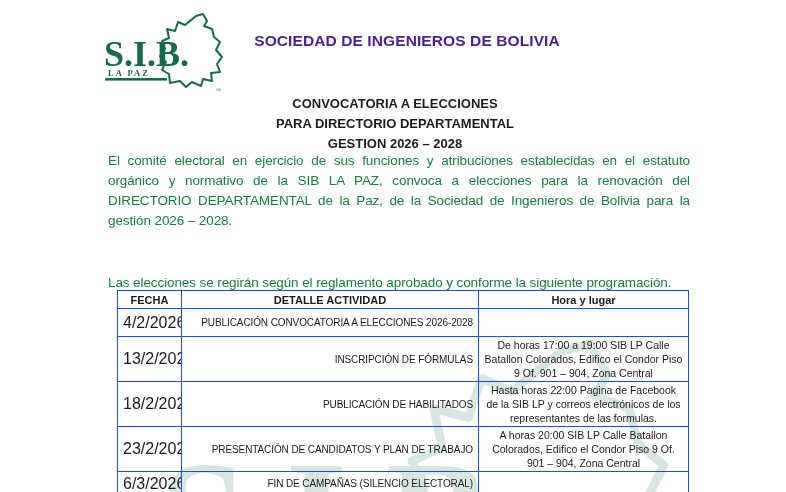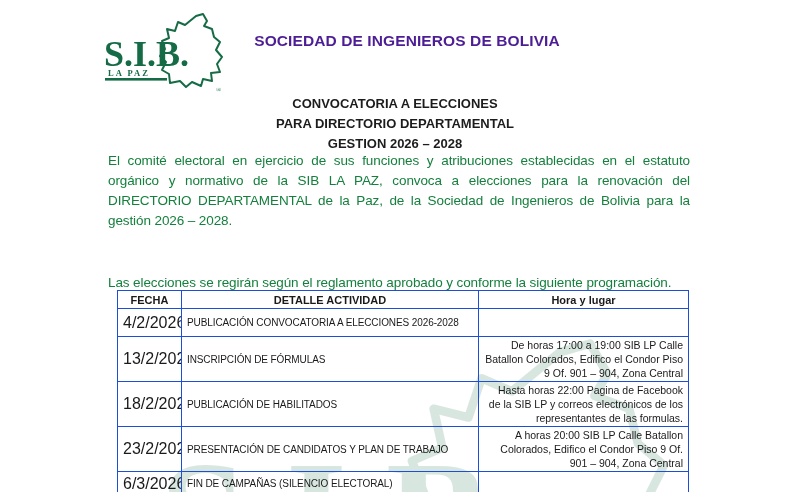--- a/index.html
+++ b/index.html
@@ -99,22 +99,22 @@
     overflow: hidden;
   }
   table.schedule th {
     font-size: 11px;
     font-weight: bold;
     text-align: center;
     height: 15px;
     padding: 1px 2px;
   }
   td.fecha   { text-align: center; font-size: 16px; }
-  td.detalle { text-align: left; font-size: 10px; letter-spacing: -0.1px; }
-  td.hora    { text-align: right; font-size: 10.5px; line-height: 14px; padding: 1px 4px; }
+  td.detalle { text-align: right; font-size: 10px; letter-spacing: -0.1px; }
+  td.hora    { text-align: center; font-size: 10.5px; line-height: 14px; padding: 1px 4px; }
   tr.r0 { height: 28px; }
   tr.r1 { height: 45px; }
   tr.r2 { height: 44px; }
   tr.r3 { height: 39px; }
   tr.r4 { height: 24px; }
 </style>
 </head>
 <body>
 
 <div class="page">

